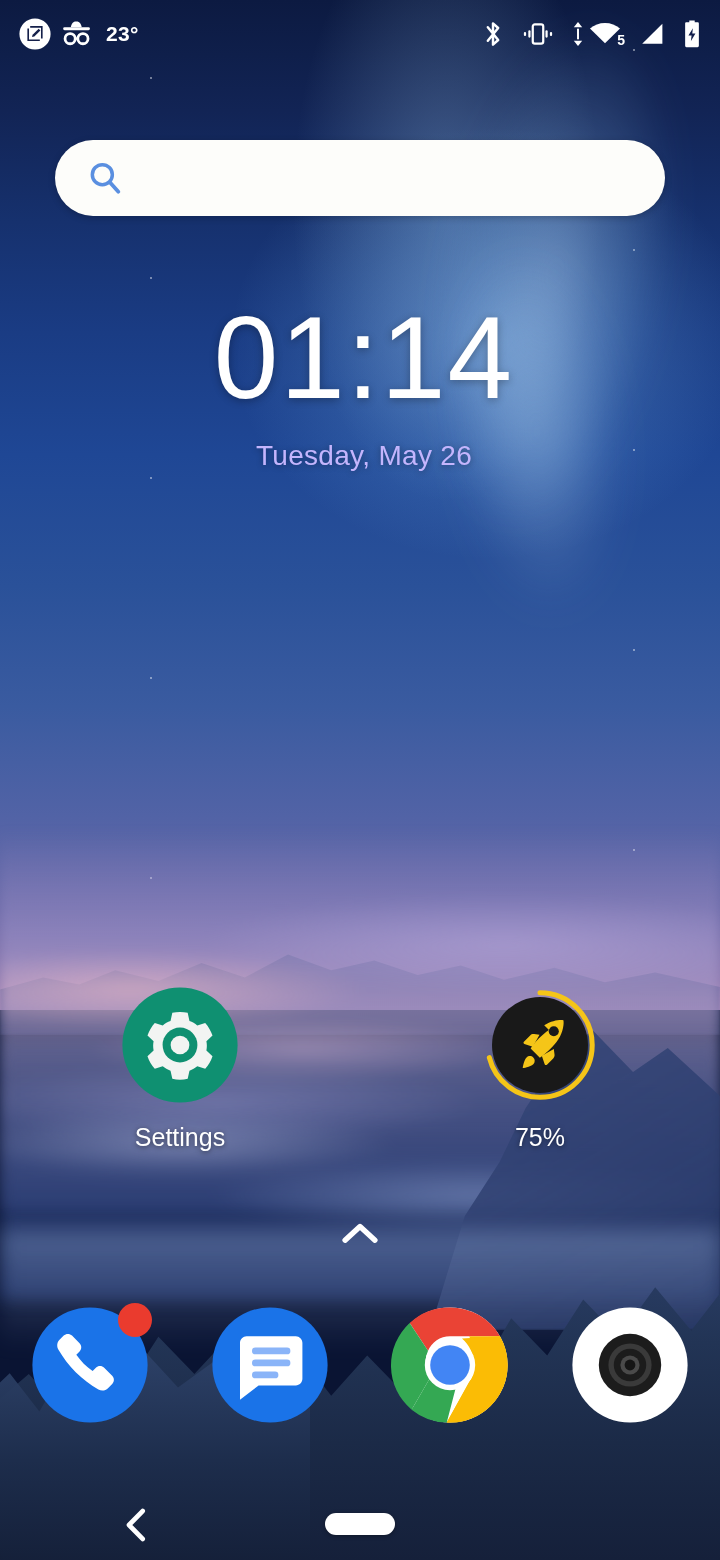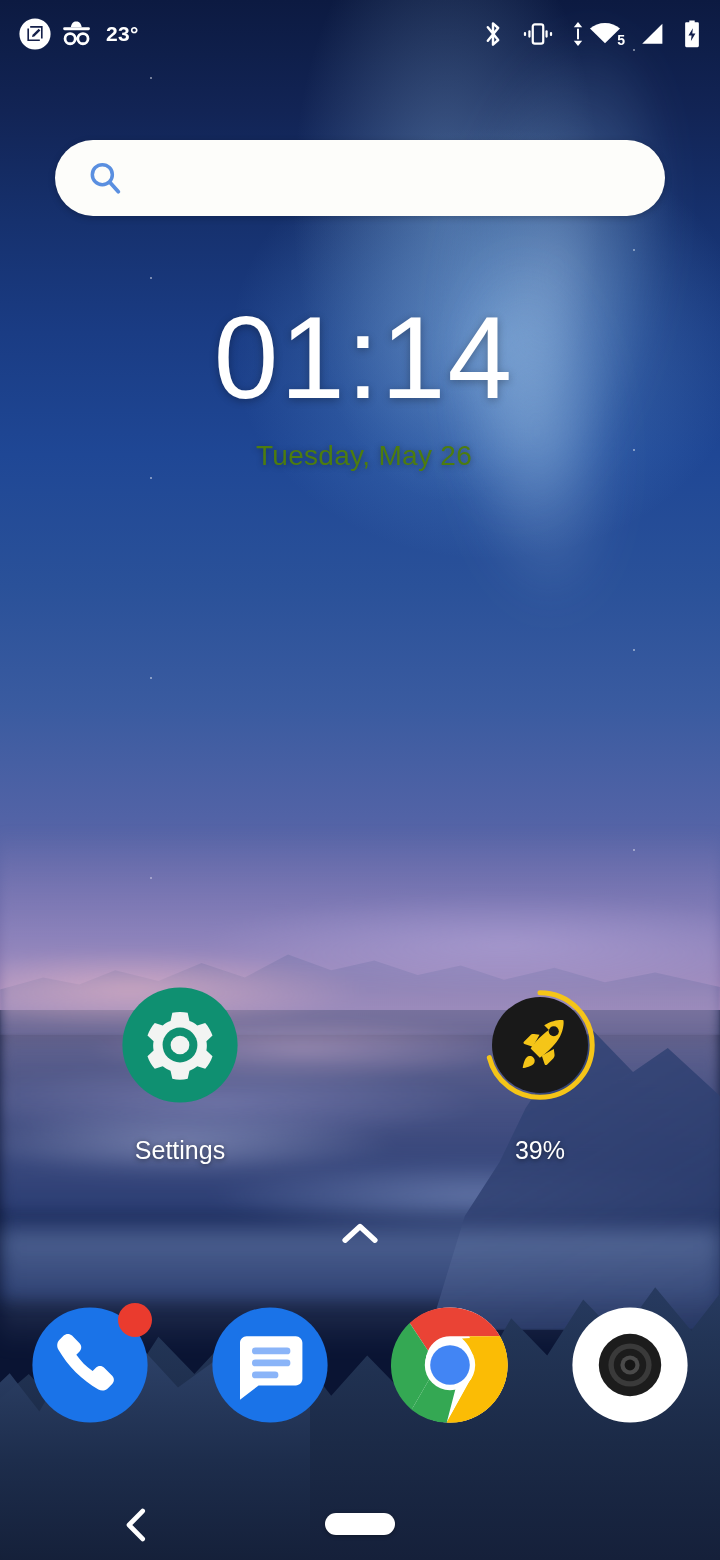--- a/index.html
+++ b/index.html
@@ -202,21 +202,21 @@
   }
   .clock-time {
     color:#ffffff;
     font-size:116px;
     font-weight:300;
     line-height:1.0;
     letter-spacing:2px;
     text-shadow:0 2px 9px rgba(0,0,0,.30);
   }
   .clock-date {
-    color:#4d7c0f;
+    color:#c4b5fd;
     font-size:28px;
     font-weight:400;
     margin-top:24px;
     letter-spacing:.3px;
     text-shadow:0 1px 6px rgba(0,0,0,.35);
   }
 
   
   .approw {
     position:absolute; left:0; width:720px;
@@ -225,21 +225,21 @@
   #app-row-main { top:985px; }
   #dock-row { top:1305px; }
 
   .appcell {
     flex:1 1 0; display:flex; flex-direction:column; align-items:center;
   }
   .appicon {
     position:relative; width:120px; height:120px;
   }
   .applabel {
-    margin-top:31px; color:#fff; font-size:25px; font-weight:400;
+    margin-top:18px; color:#fff; font-size:25px; font-weight:400;
     text-shadow:0 1px 5px rgba(0,0,0,.55);
     white-space:nowrap;
   }
 
   
   .drawer-handle {
     position:absolute; left:0; top:1218px; width:720px;
     display:flex; justify-content:center; z-index:12;
   }
 
@@ -399,21 +399,21 @@
           <circle cx="50" cy="50" r="43.5" fill="none" stroke="#f5c518" stroke-width="4.2" stroke-linecap="round" stroke-dasharray="194 79" transform="rotate(-90 50 50)"></circle>
           <g fill="#f5c518">
             <path d="M53.5 33.5c6.5-4.2 13.5-4.8 16.0-4.2.6 2.5 0 9.5-4.2 16.0-3.8 5.9-10.2 11.8-15.4 15.3l-7.7-7.7c3.5-5.2 9.4-11.6 15.3-15.4z"></path>
             <path d="M44.0 51.5l-7.0-2.4c-.8-.3-1.0-1.3-.4-1.9l5.2-5.2c.9-.9 2.1-1.3 3.3-1.1l4.5.6z"></path>
             <path d="M51.5 59.0l2.4 7.0c.3.8 1.3 1.0 1.9.4l5.2-5.2c.9-.9 1.3-2.1 1.1-3.3l-.6-4.5z"></path>
             <path d="M38.8 60.4c-2.5 2.5-3.2 8.8-3.2 8.8s6.3-.7 8.8-3.2c1.6-1.6 1.6-4.0 0-5.6s-4.0-1.6-5.6 0z"></path>
           </g>
           <circle cx="61.5" cy="38.5" r="4.2" fill="#191919"></circle>
         </svg>
       </div>
-      <div class="applabel">39%</div>
+      <div class="applabel">75%</div>
     </div>
   </div>
 
   <div class="drawer-handle">
     <span>
       <svg width="44" height="32" viewBox="0 0 28 20">
         <path d="M4.5 14.0L14 5.2l9.5 8.8" fill="none" stroke="#ffffff" stroke-width="3.4" stroke-linecap="round" stroke-linejoin="round"></path>
       </svg>
     </span>
   </div>

